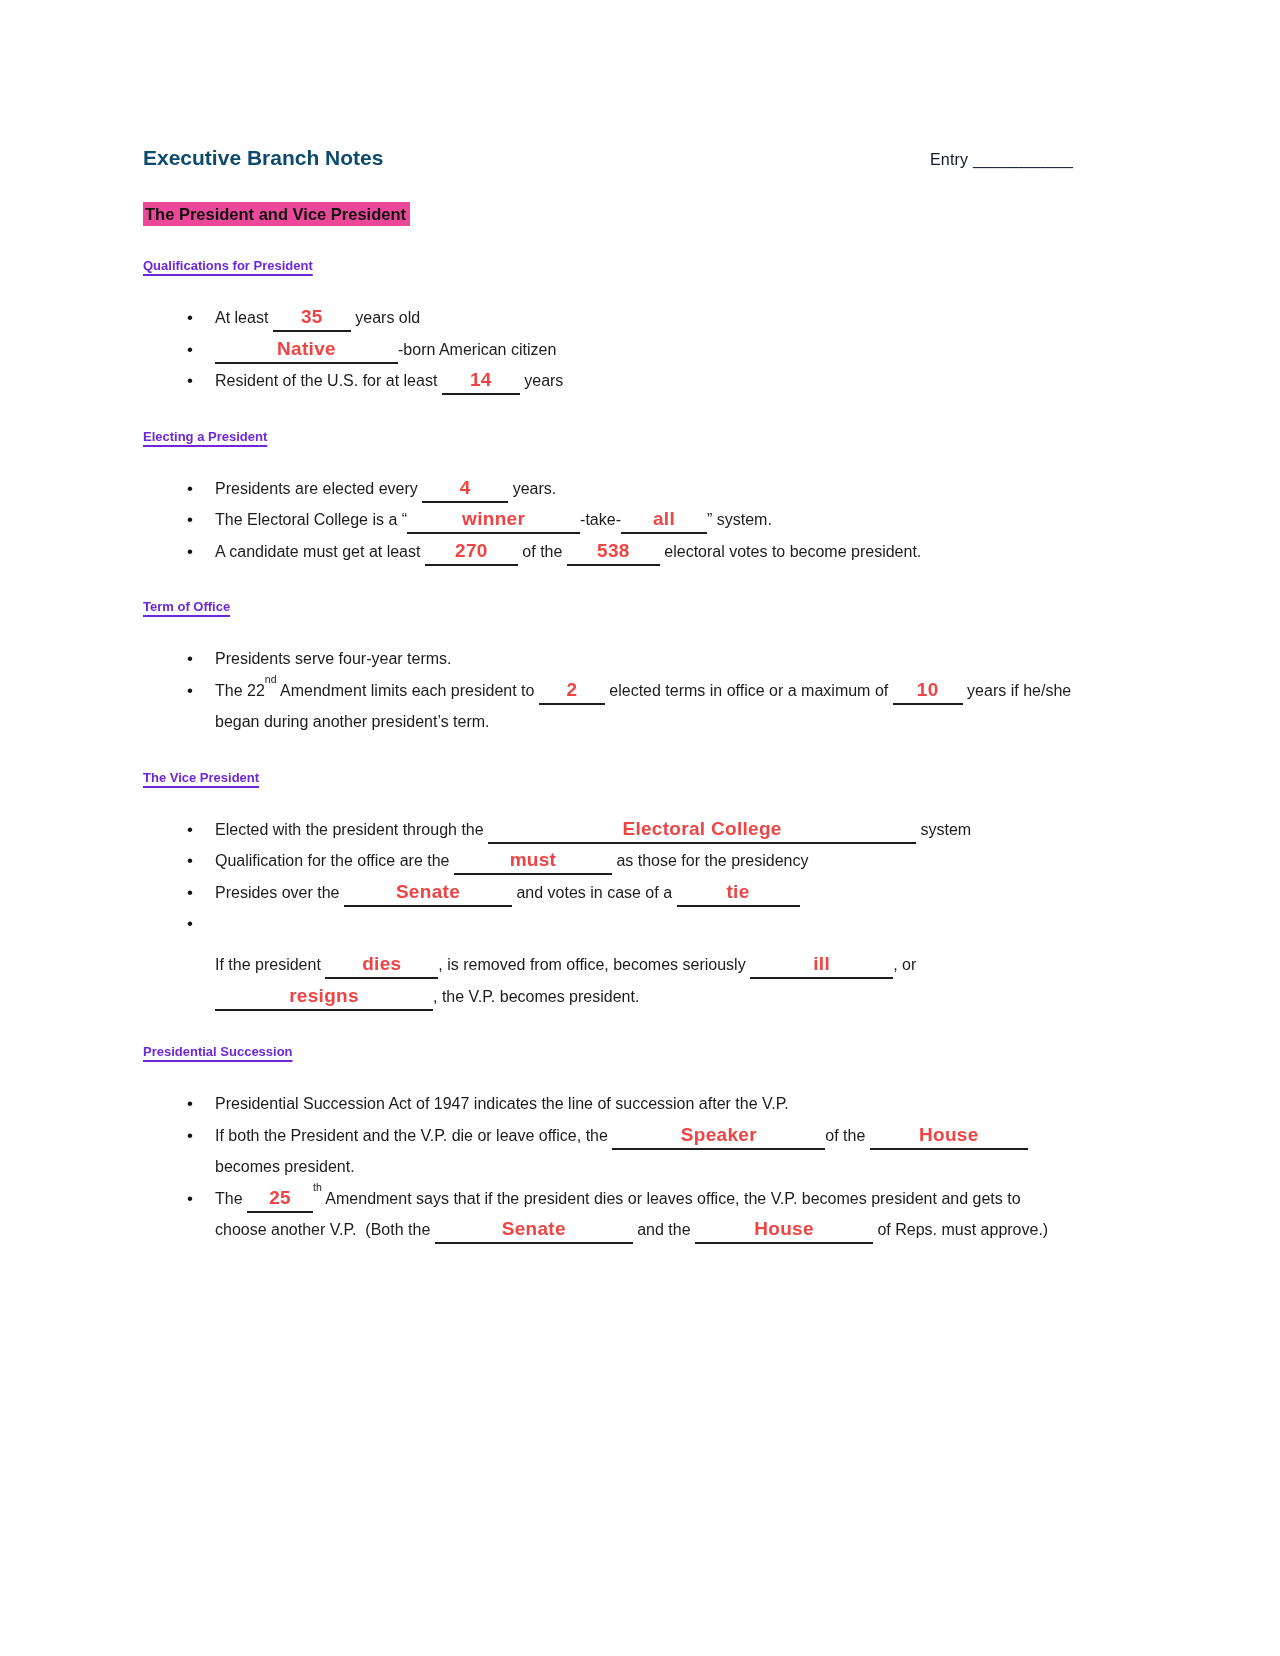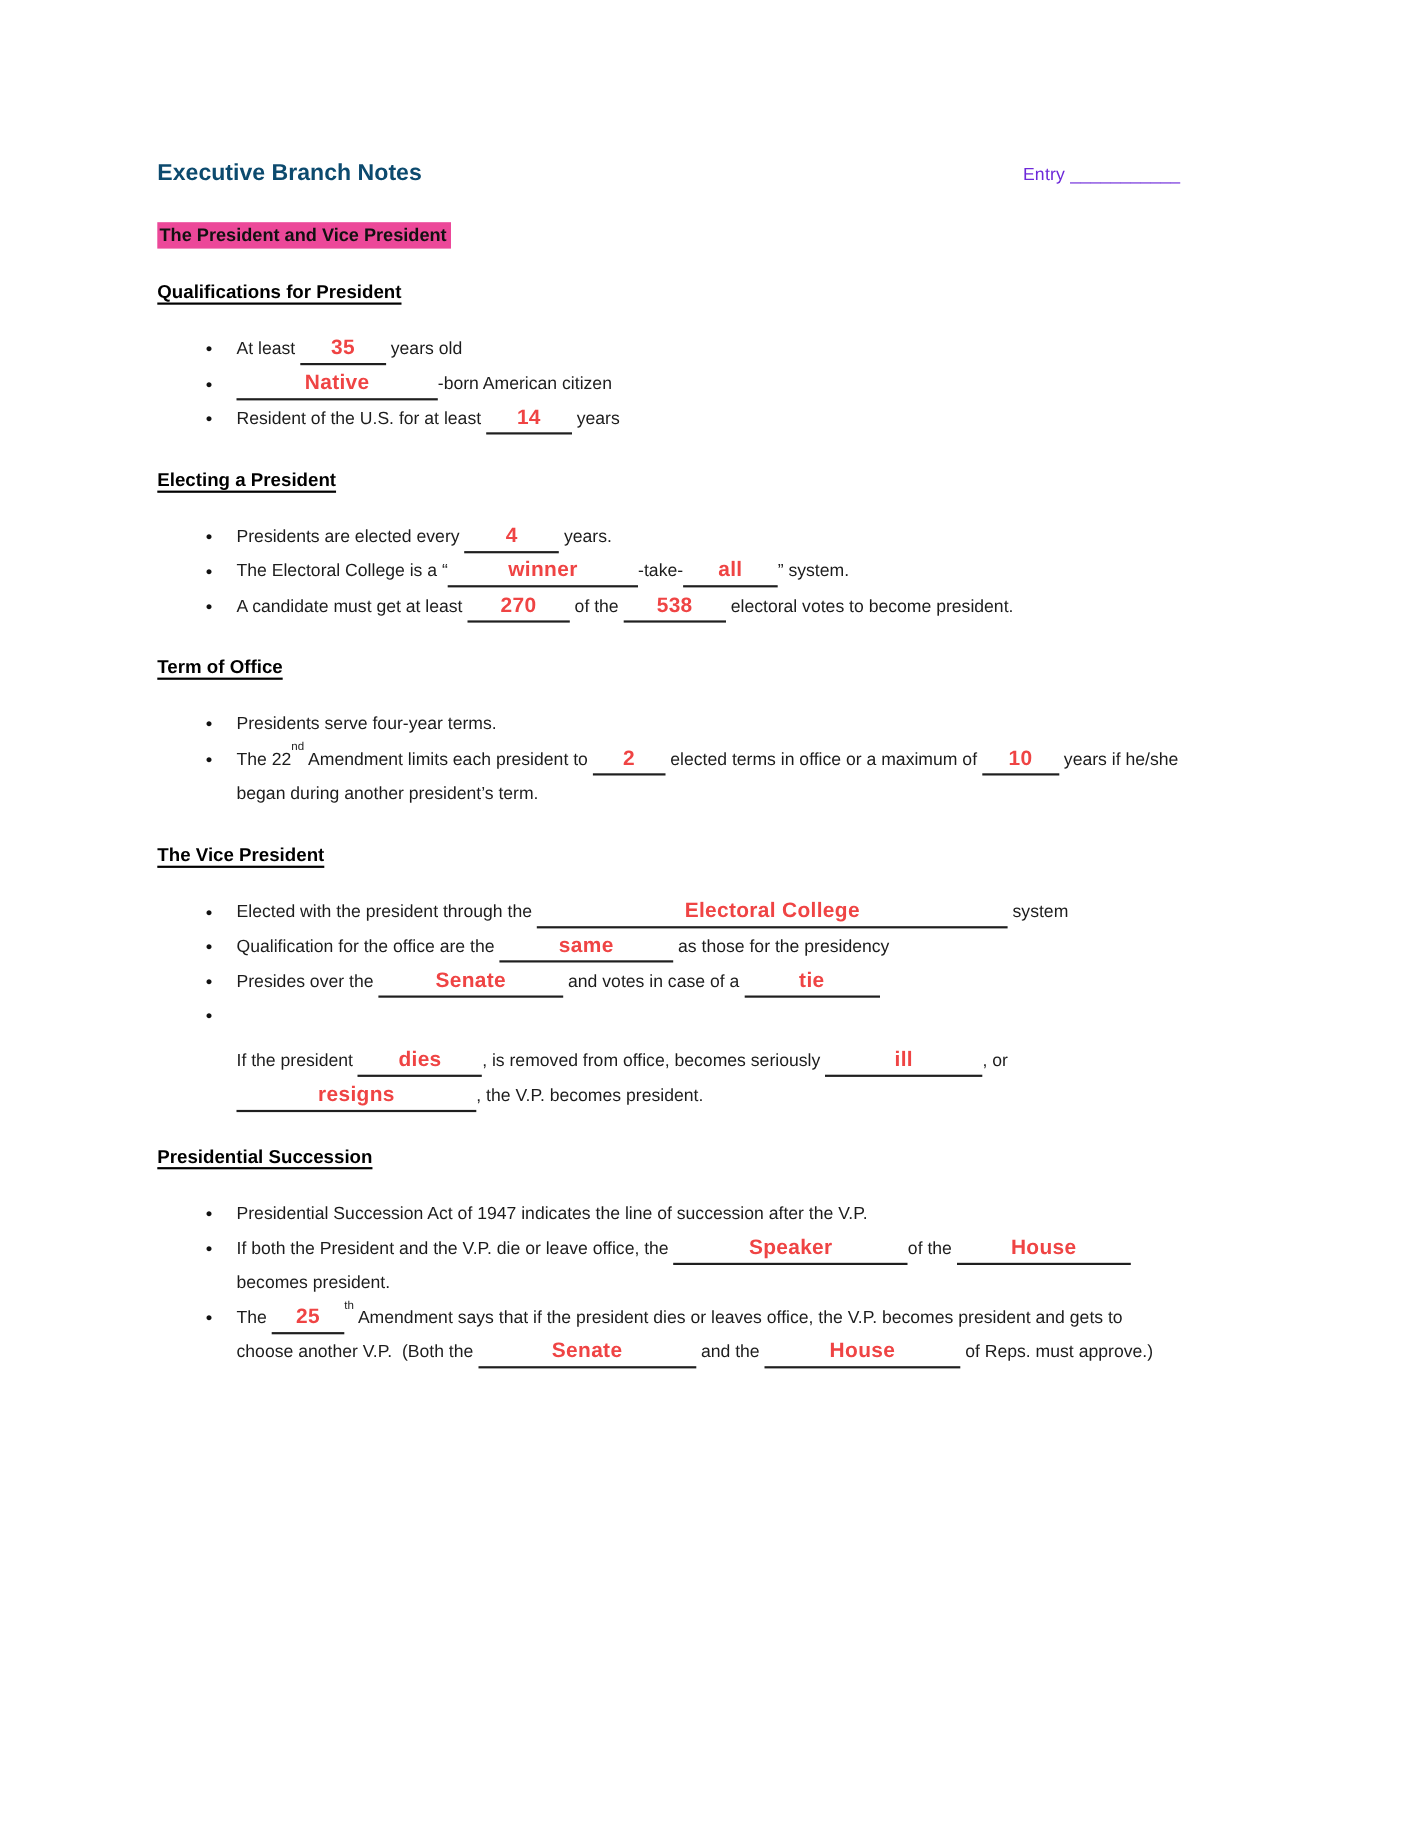--- a/index.html
+++ b/index.html
@@ -14,32 +14,32 @@
     padding:145px 0 0 143px;
   }
   .content{width:930px;}
   .header-row{
     display:flex;justify-content:space-between;align-items:baseline;
   }
   .doc-title{
     font-size:21px;font-weight:bold;color:#0c4a6e;line-height:26px;margin:0;
   }
   .entry{
-    font-size:16px;color:#6d28d9;letter-spacing:.2px;
+    font-size:16px;color:#0f172a;letter-spacing:.2px;
   }
   .highlight-heading{
     display:inline-block;margin-top:31px;
     background:#ec4899;
     font-size:16.5px;font-weight:bold;color:#111;
     padding:2px 4px 2px 2px;line-height:20px;
   }
   .section{margin-top:29px;}
   .section:first-of-type{margin-top:30px;}
   .section-heading{
-    margin:0;font-size:17px;font-weight:bold;color:#000000;
+    margin:0;font-size:13px;font-weight:bold;color:#6d28d9;
     text-decoration:underline;text-underline-offset:4px;
     text-decoration-thickness:1.5px;line-height:22px;
   }
   ul.bullets{
     list-style:none;margin:25px 0 15px 0;padding:0;
   }
   ul.bullets li{
     position:relative;padding-left:72px;width:858px;
     font-size:16px;line-height:31.5px;color:#1c1c1c;
   }
@@ -101,21 +101,21 @@
       <ul class="bullets">
         <li>Presidents serve four-year terms.</li>
         <li>The 22<sup class="ord">nd</sup> Amendment limits each president to <span class="blank" style="min-width: 58px;"><span class="answer">2</span></span> elected terms in office or a maximum of <span class="blank" style="min-width: 62px;"><span class="answer">10</span></span> years if he/she began during another president’s term.</li>
       </ul>
     </div>
 
     <div class="section">
       <h2 class="section-heading">The Vice President</h2>
       <ul class="bullets">
         <li>Elected with the president through the <span class="blank" style="min-width: 420px;"><span class="answer">Electoral College</span></span> system</li>
-        <li>Qualification for the office are the <span class="blank" style="min-width: 150px;"><span class="answer">same</span></span> as those for the presidency</li>
+        <li>Qualification for the office are the <span class="blank" style="min-width: 150px;"><span class="answer">must</span></span> as those for the presidency</li>
         <li>Presides over the <span class="blank" style="min-width: 160px;"><span class="answer">Senate</span></span> and votes in case of a <span class="blank" style="min-width: 115px;"><span class="answer">tie</span></span></li>
         <li>If the president <span class="blank" style="min-width: 105px;"><span class="answer">dies</span></span>, is removed from office, becomes seriously <span class="blank" style="min-width: 135px; margin-top: 44px;"><span class="answer">ill</span></span>, or <span class="blank" style="min-width: 210px;"><span class="answer">resigns</span></span>, the V.P. becomes president.</li>
       </ul>
     </div>
 
     <div class="section">
       <h2 class="section-heading">Presidential Succession</h2>
       <ul class="bullets">
         <li>Presidential Succession Act of 1947 indicates the line of succession after the V.P.</li>
         <li>If both the President and the V.P. die or leave office, the <span class="blank" style="min-width: 205px;"><span class="answer">Speaker</span></span>of the <span class="blank" style="min-width: 150px;"><span class="answer">House</span></span> becomes president.</li>

